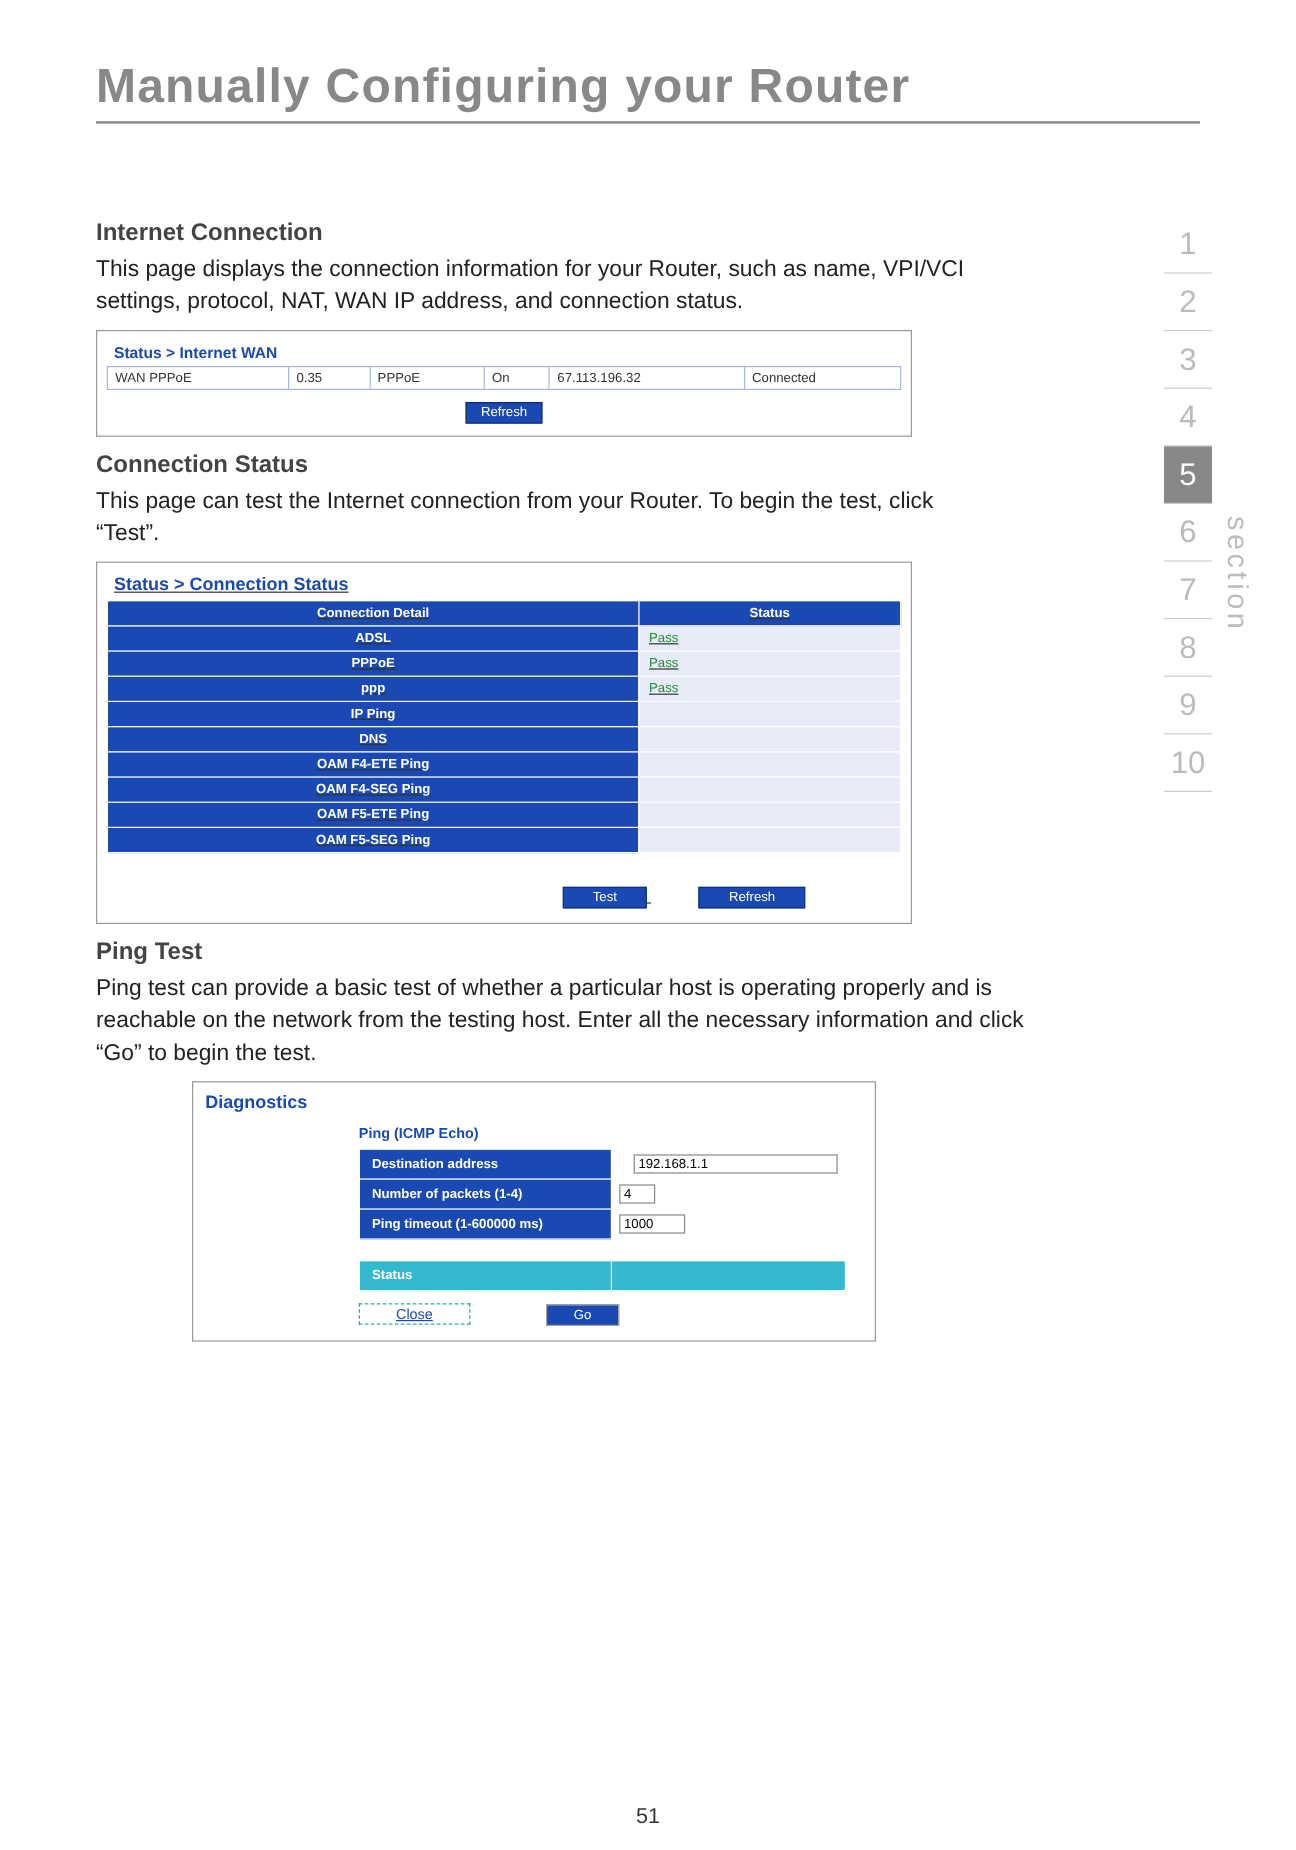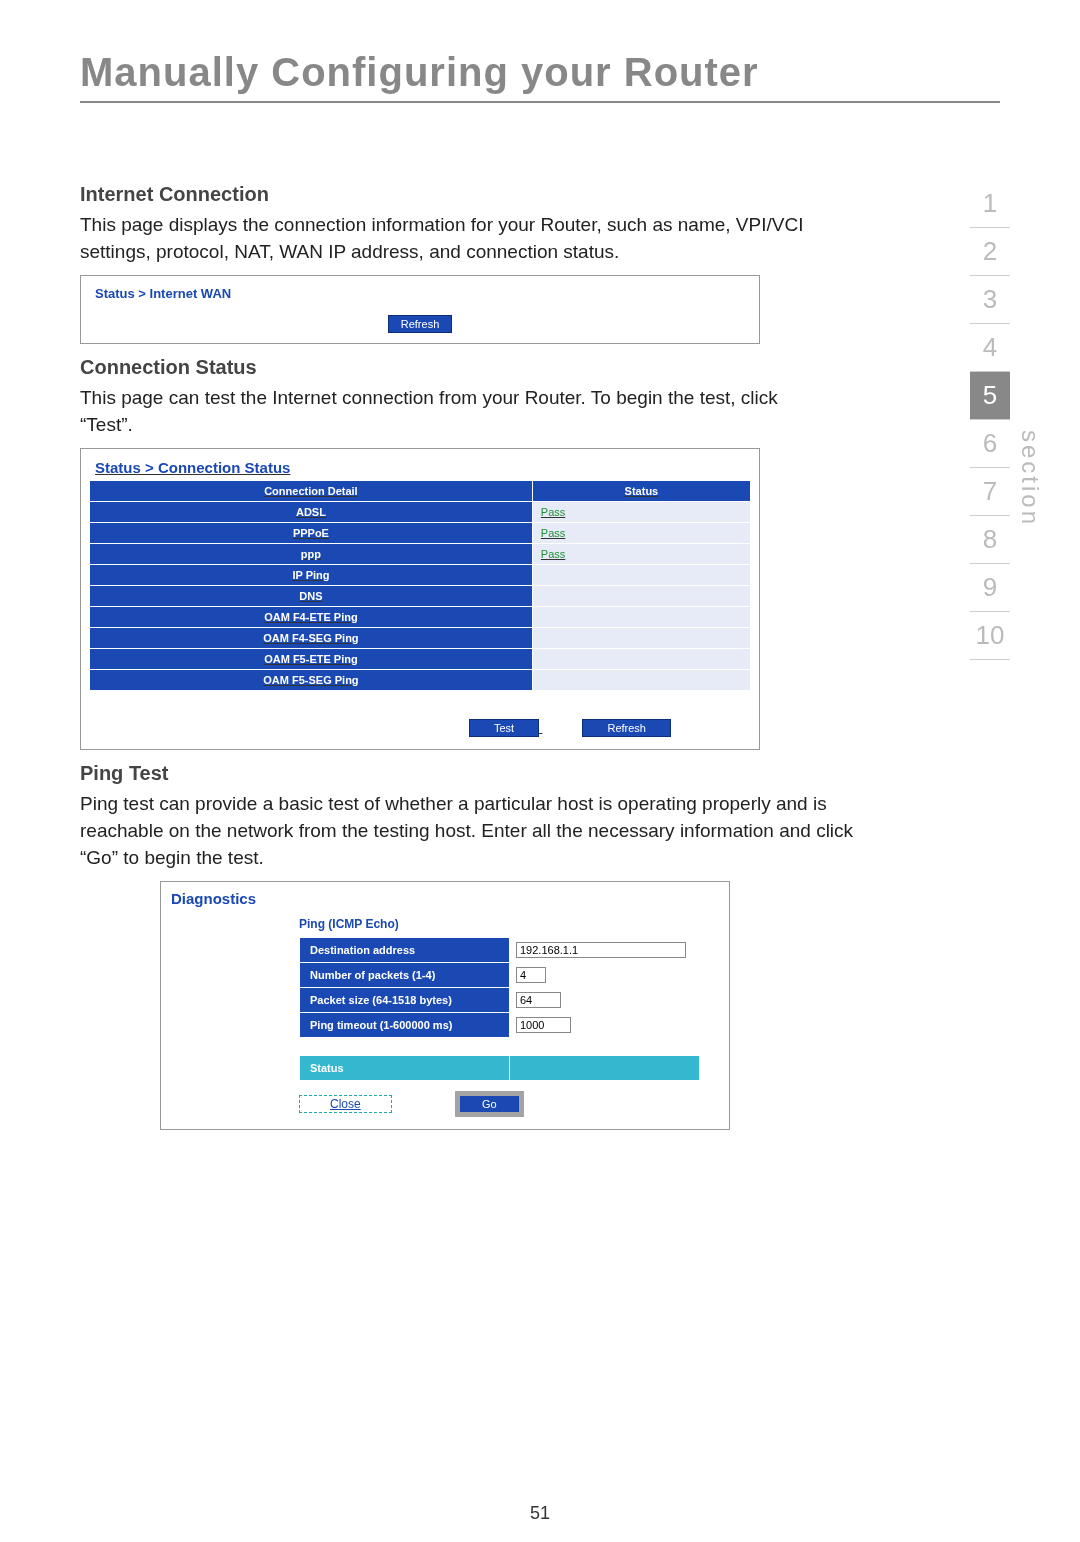--- a/index.html
+++ b/index.html
@@ -134,40 +134,48 @@
     background: #33b8cf; border: 1px solid #fff; padding: 6px 10px;
   }
   .diag-buttons { margin-top: 10px; margin-left: 130px; }
   .diag-buttons .close-btn {
     display: inline-block; border: 1px dashed #2aa; color: #1a49b3;
     padding: 1px 30px; font-size: 12px; background: #fff; cursor: pointer;
     margin-right: 60px; text-decoration: underline;
   }
   .diag-buttons .go-btn {
     display: inline-block; background: #1a49b3; color: #fff;
-    padding: 2px 22px; font-size: 11px; border: 5px solid #a3a3a3; cursor: pointer;
+    padding: 2px 22px; font-size: 11px; border: 1px solid #a3a3a3; cursor: pointer;
   }
   .page-number {
     position: absolute; bottom: 18px; left: 0; width: 100%;
     text-align: center; font-size: 18px; color: #333;
   }
 </style>
 </head>
 <body>
 
 <div class="page">
   <h1 class="page-title">Manually Configuring your Router</h1>
 
   <div class="section-heading">Internet Connection</div>
   <p class="body-text">This page displays the connection information for your Router, such as name, VPI/VCI settings, protocol, NAT, WAN IP address, and connection status.</p>
 
   <div class="panel-wan">
     <div class="breadcrumb">Status &gt; Internet WAN</div>
     <table class="wan">
       <tbody>
+      <tr>
+        <td>WAN PPPoE</td>
+        <td>0.35</td>
+        <td>PPPoE</td>
+        <td>On</td>
+        <td>67.113.196.32</td>
+        <td class="wan-status">Connected</td>
+      </tr>
     </tbody>
       </table>
     <div class="center">
       <span class="btn-blue">Refresh</span>
     </div>
   </div>
 
   <div class="section-heading">Connection Status</div>
   <p class="body-text">This page can test the Internet connection from your Router. To begin the test, click “Test”.</p>
 
@@ -226,29 +234,25 @@
   <div class="section-heading">Ping Test</div>
   <p class="body-text" style="max-width:780px">Ping test can provide a basic test of whether a particular host is operating properly and is reachable on the network from the testing host. Enter all the necessary information and click “Go” to begin the test.</p>
 
   <div class="panel-diag">
     <div class="diag-title">Diagnostics</div>
     <div class="diag-sub">Ping (ICMP Echo)</div>
     <table class="diag">
       <tbody>
           <tr>
         <td class="lbl">Destination address</td>
-        <td class="fld"><input type="text" style="width: 170px;" value="192.168.1.1"></td>
+        <td class="fld"><input type="text" style="width: 170px; margin-left: 12px;" value="192.168.1.1"></td>
       </tr>
       <tr>
         <td class="lbl">Number of packets (1-4)</td>
         <td class="fld"><input type="text" style="width: 30px;" value="4"></td>
-      </tr>
-      <tr>
-        <td class="lbl">Packet size (64-1518 bytes)</td>
-        <td class="fld"><input type="text" style="width: 45px;" value="64"></td>
       </tr>
       <tr>
         <td class="lbl">Ping timeout (1-600000 ms)</td>
         <td class="fld"><input type="text" style="width: 55px;" value="1000"></td>
       </tr>
       <tr>
             <td style="height:18px"></td>
             <td></td>
           </tr>
       <tr class="diag-status-row">

